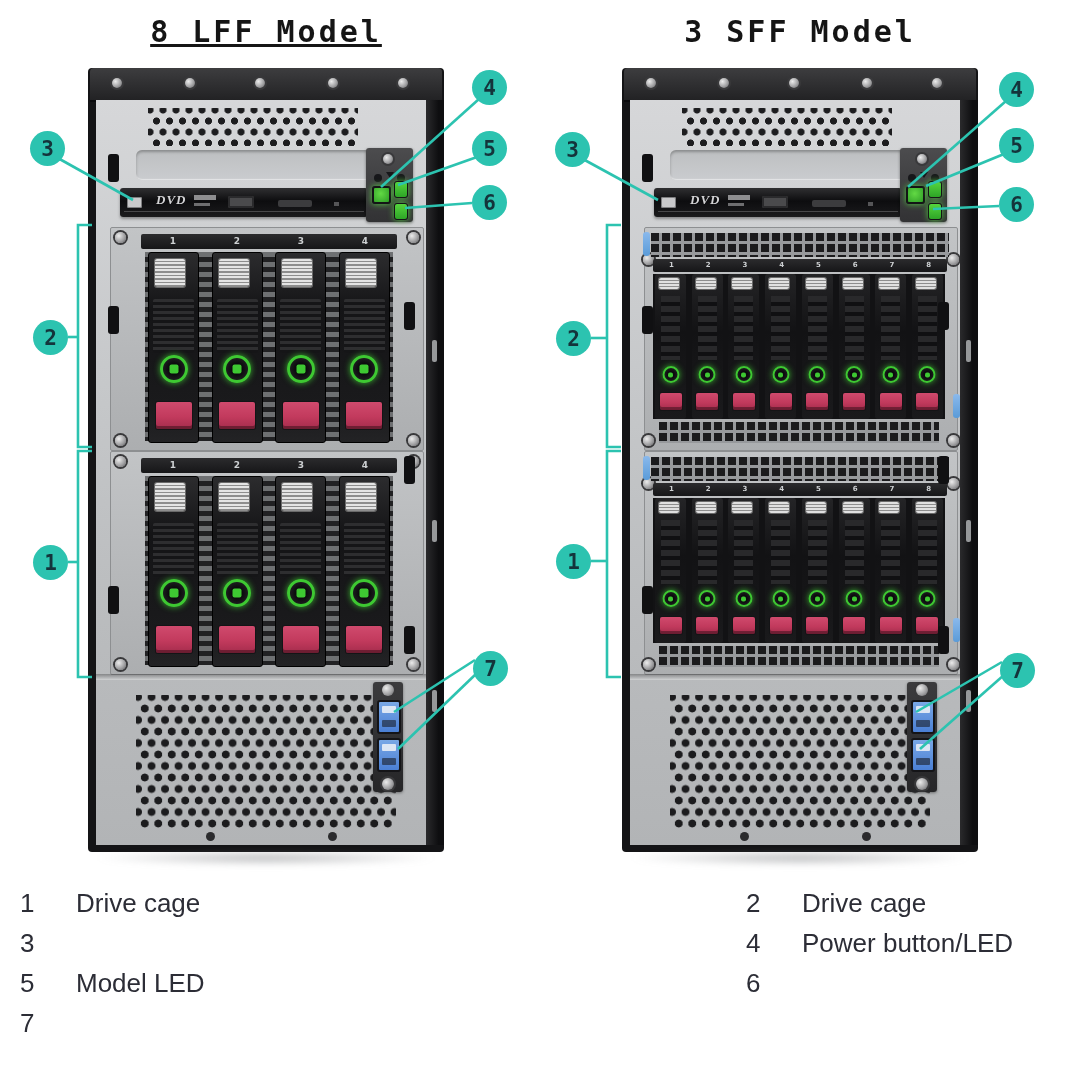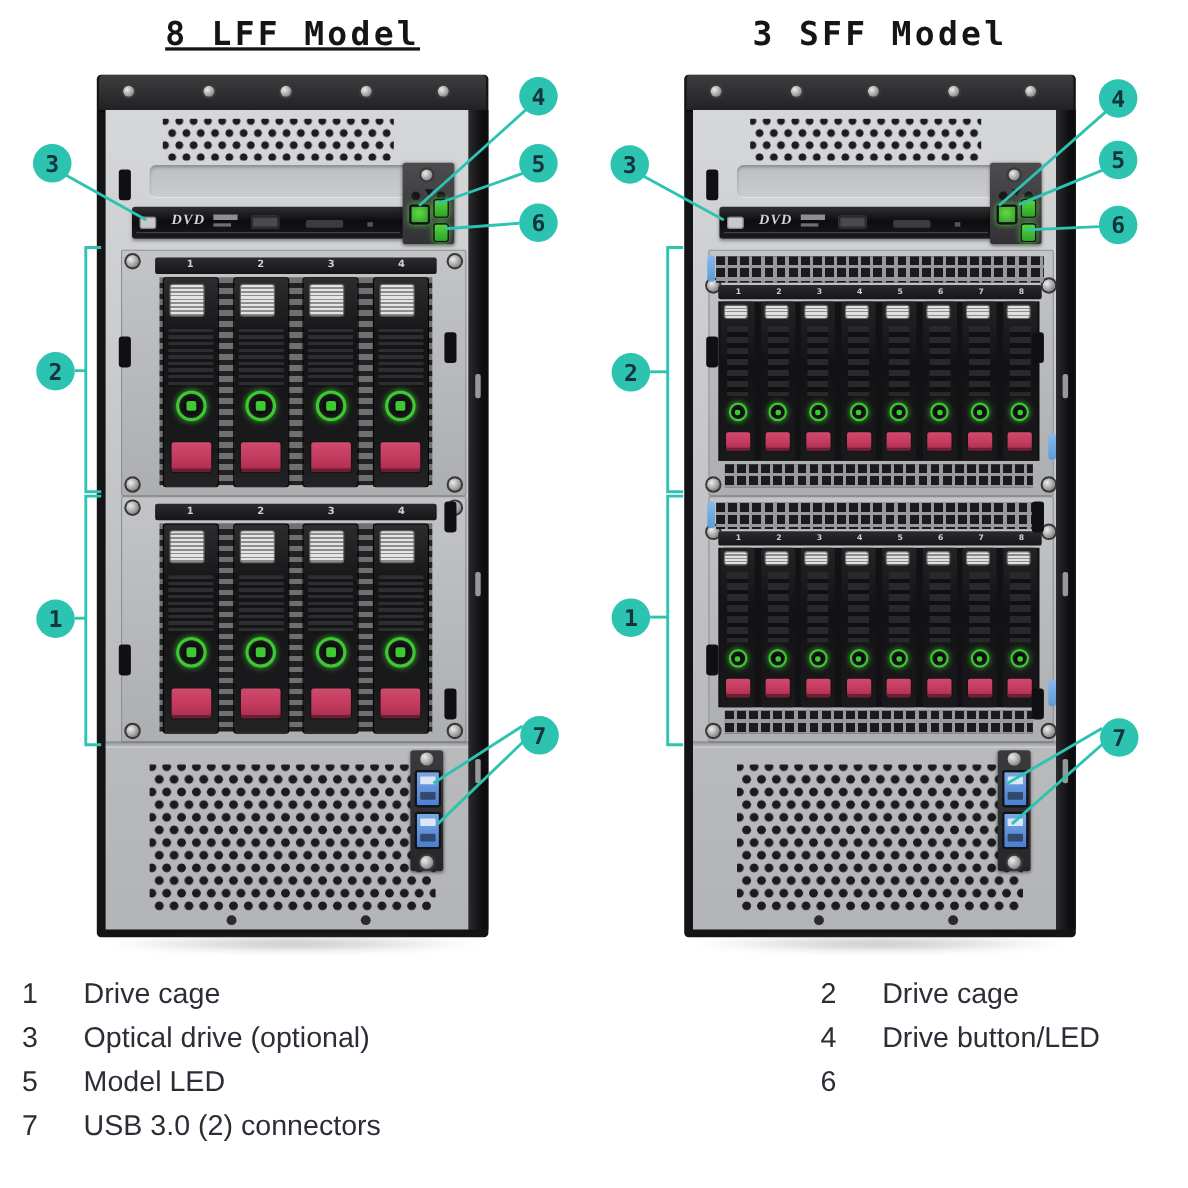--- a/index.html
+++ b/index.html
@@ -512,36 +512,34 @@
 <div class="co" style="left:556px;top:544px">1</div>
 <div class="co" style="left:1000px;top:653px">7</div>
 
 <div class="legend-col" id="leg-l">
   <div class="lrow">
       <span class="lnum">1</span>
       <span>Drive cage</span>
     </div>
   <div class="lrow">
       <span class="lnum">3</span>
-      <span>Optical drive (optional)</span>
     </div>
   <div class="lrow">
       <span class="lnum">5</span>
       <span>Model LED</span>
     </div>
   <div class="lrow">
       <span class="lnum">7</span>
-      <span>USB 3.0 (2) connectors</span>
     </div>
 </div>
 <div class="legend-col" id="leg-r">
   <div class="lrow">
       <span class="lnum">2</span>
       <span>Drive cage</span>
     </div>
   <div class="lrow">
       <span class="lnum">4</span>
-      <span>Drive button/LED</span>
+      <span>Power button/LED</span>
     </div>
   <div class="lrow">
       <span class="lnum">6</span>
     </div>
 </div>
 
 </body></html>

